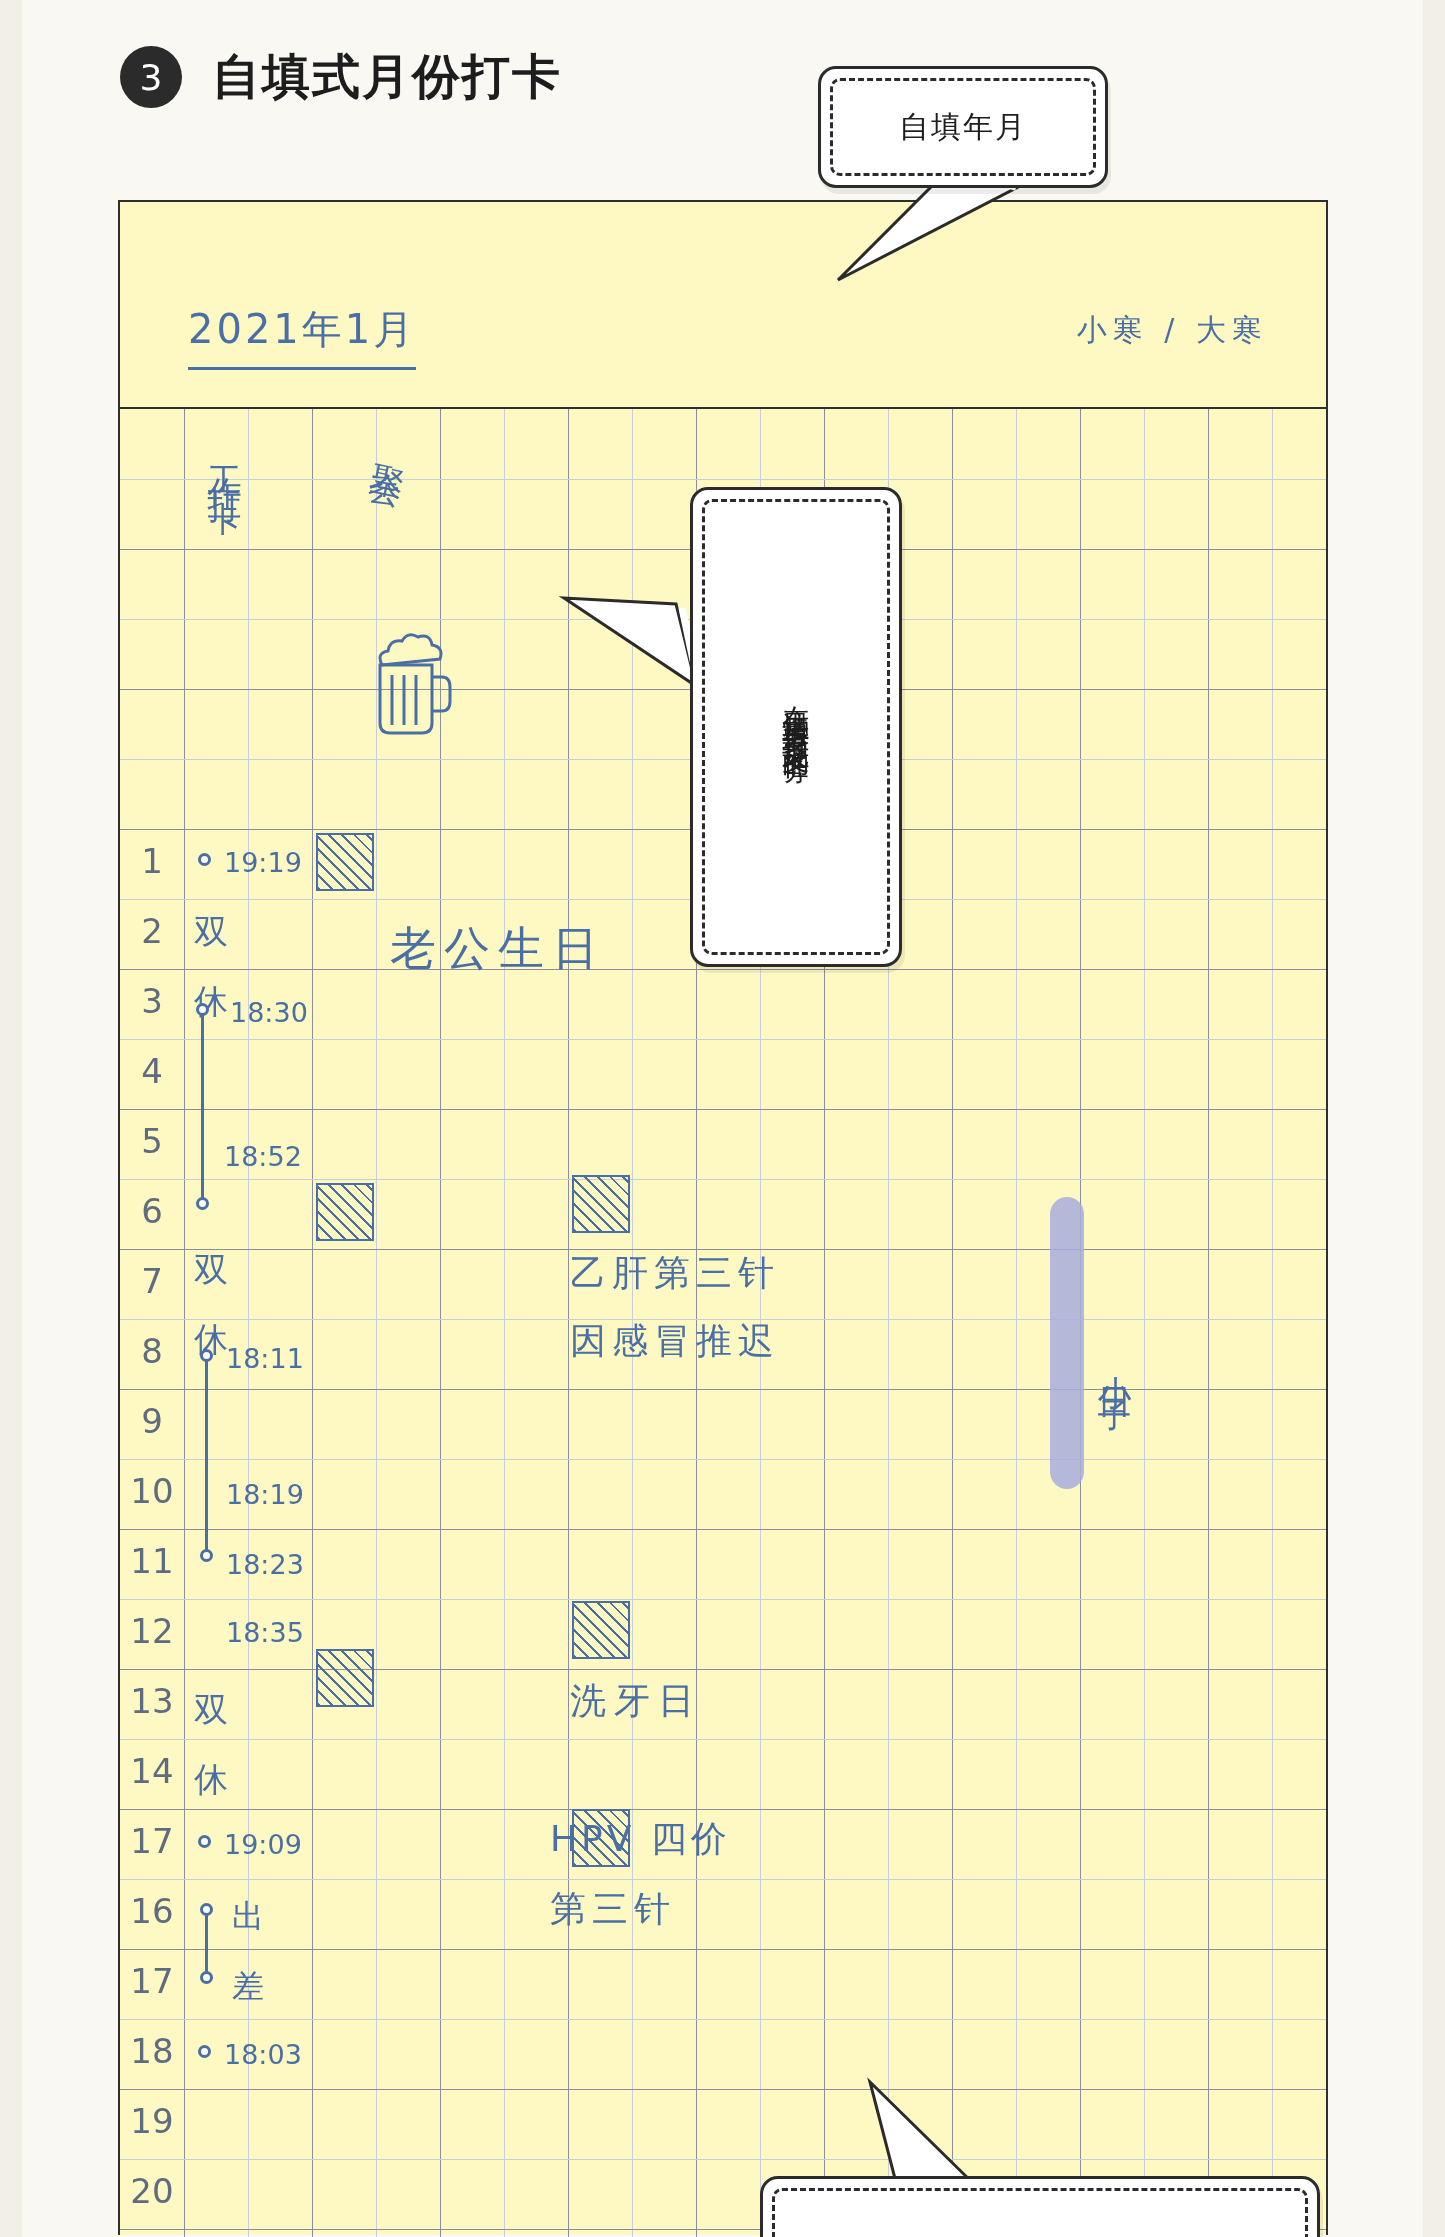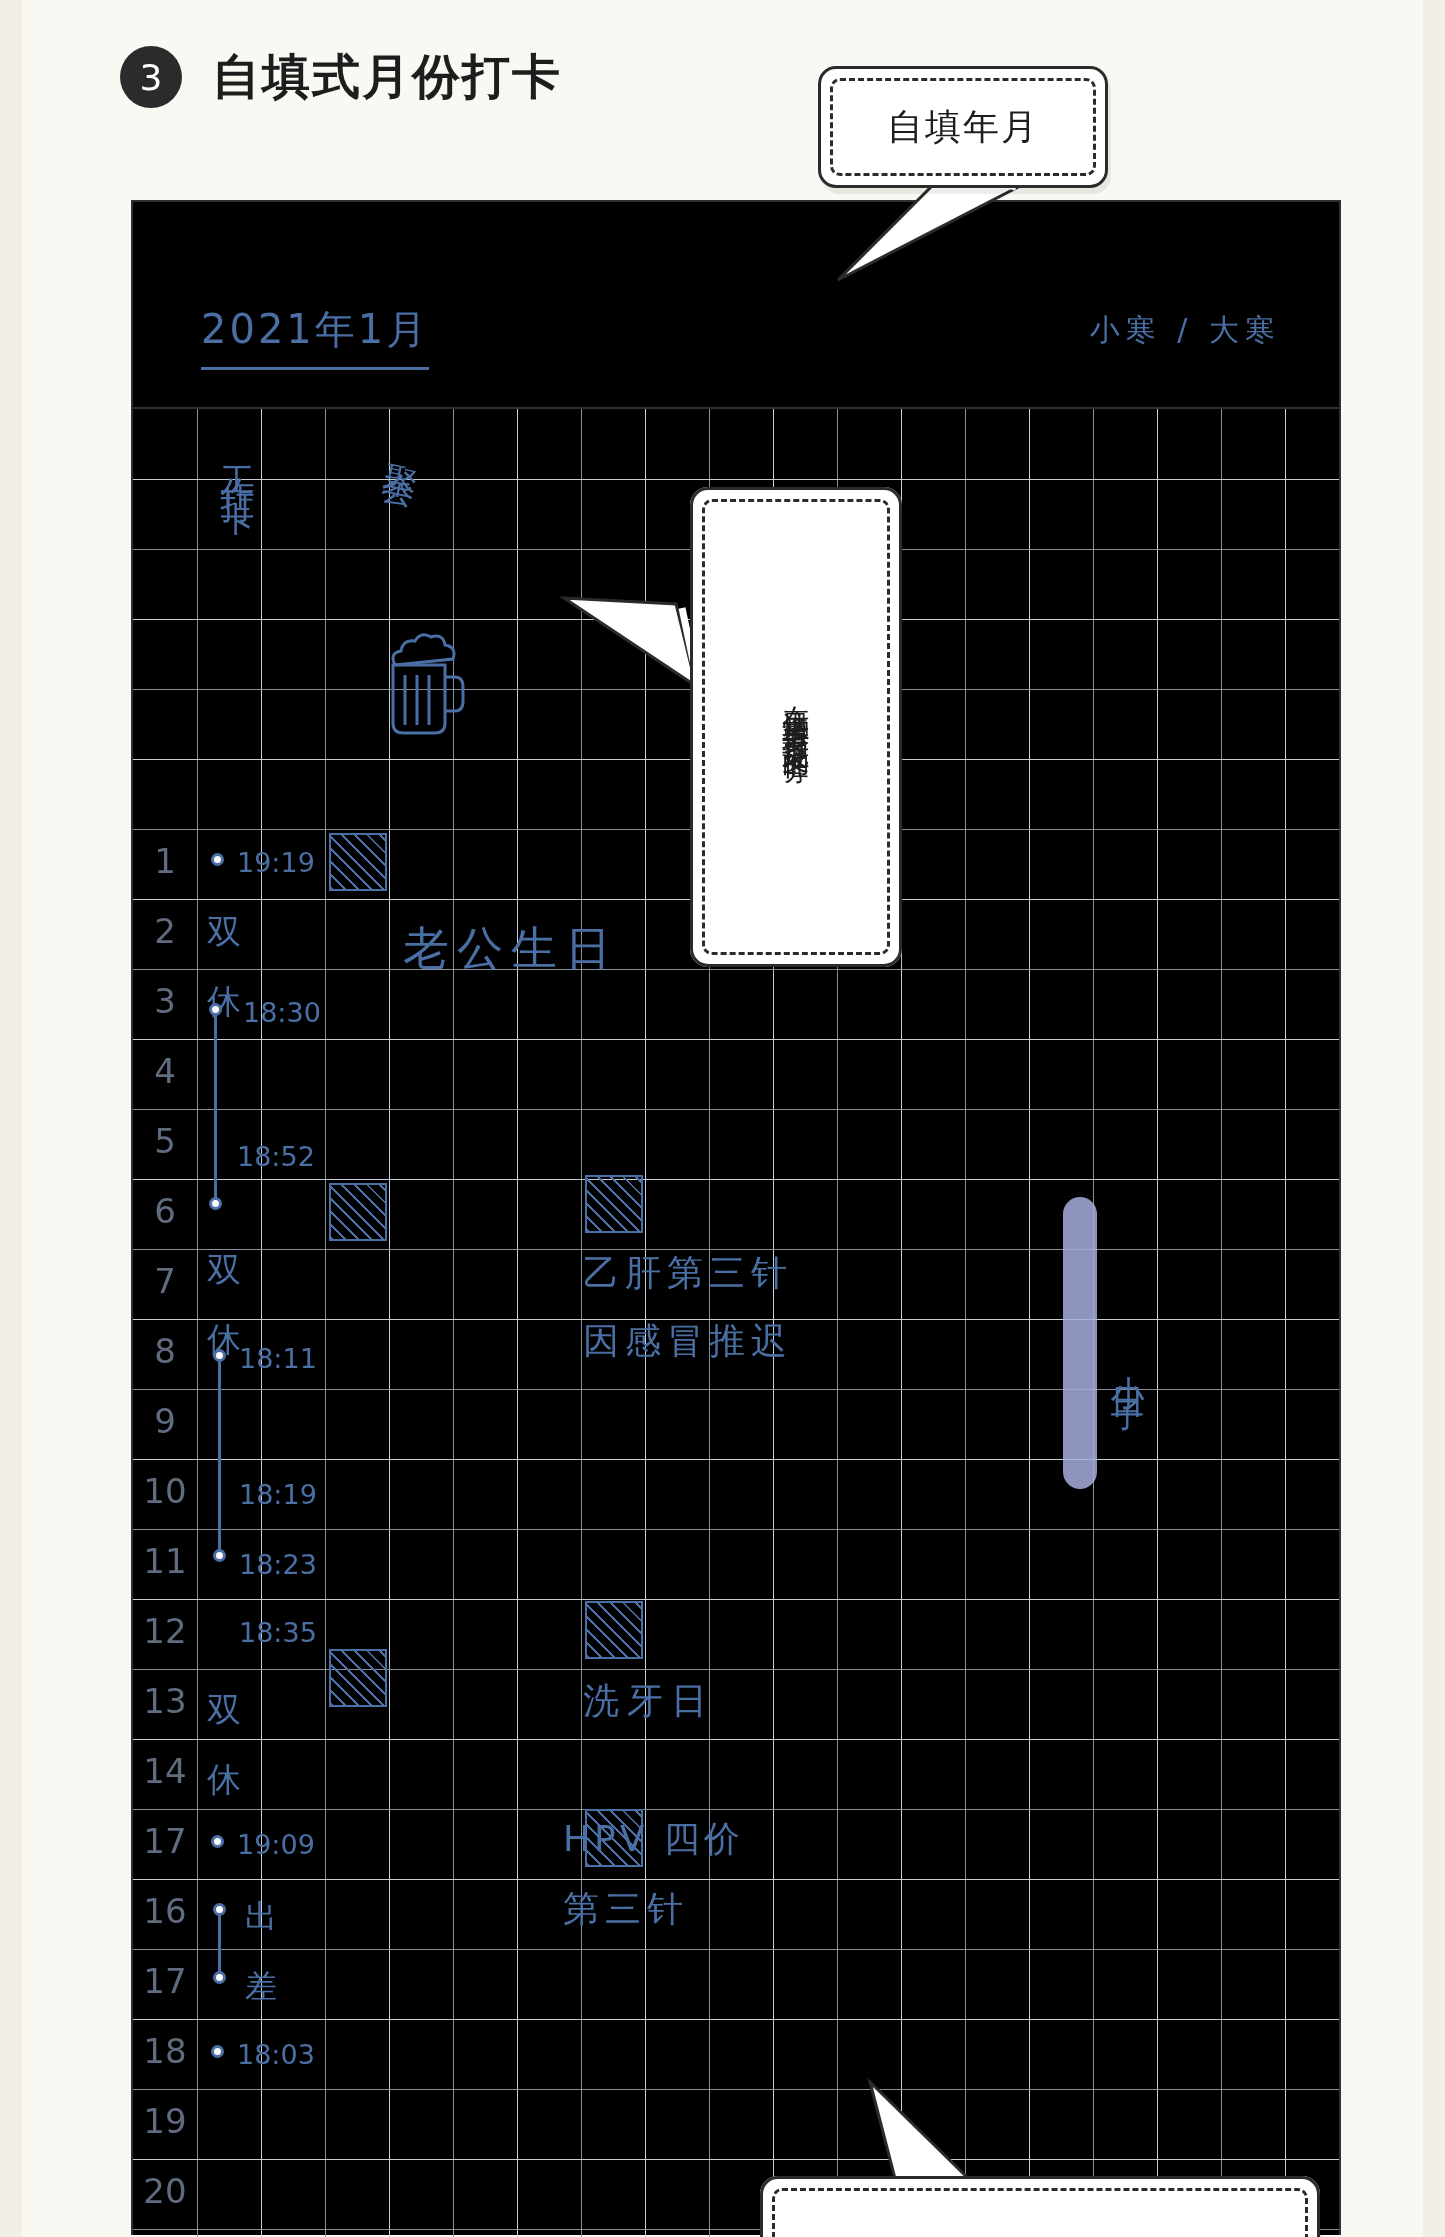--- a/index.html
+++ b/index.html
@@ -57,27 +57,27 @@
     font-size: 48px;
     color: #1d1d1d;
     letter-spacing: 2px;
     font-family: "DejaVu Sans", sans-serif;
     font-weight: 600;
   }
 
   
   .sheet {
     position: absolute;
-    left: 131px;
+    left: 118px;
     top: 200px;
     width: 1210px;
     height: 2035px;
     border: 2px solid #2f2f2f;
     border-bottom: none;
-    background: #000000;
+    background: #fef9c3;
     box-sizing: border-box;
   }
   
   .band {
     position: absolute;
     left: 0; top: 0;
     width: 100%;
     height: 207px;
     border-bottom: 2px solid #2f2f2f;
     box-sizing: border-box;
@@ -203,21 +203,21 @@
     position: absolute;
     left: 12px; top: 12px; right: 12px; bottom: 12px;
     border: 3px dashed #2b2b2b;
     border-radius: 10px;
     display: flex;
     align-items: center;
     justify-content: center;
     box-sizing: border-box;
   }
   .callout .txt {
-    font-size: 36px;
+    font-size: 30px;
     color: #1d1d1d;
     font-family: "DejaVu Sans", sans-serif;
     letter-spacing: 2px;
     text-align: center;
   }
   .callout .txt.vert {
     writing-mode: vertical-rl;
     line-height: 1.75;
     letter-spacing: 4px;
     font-size: 27px;

